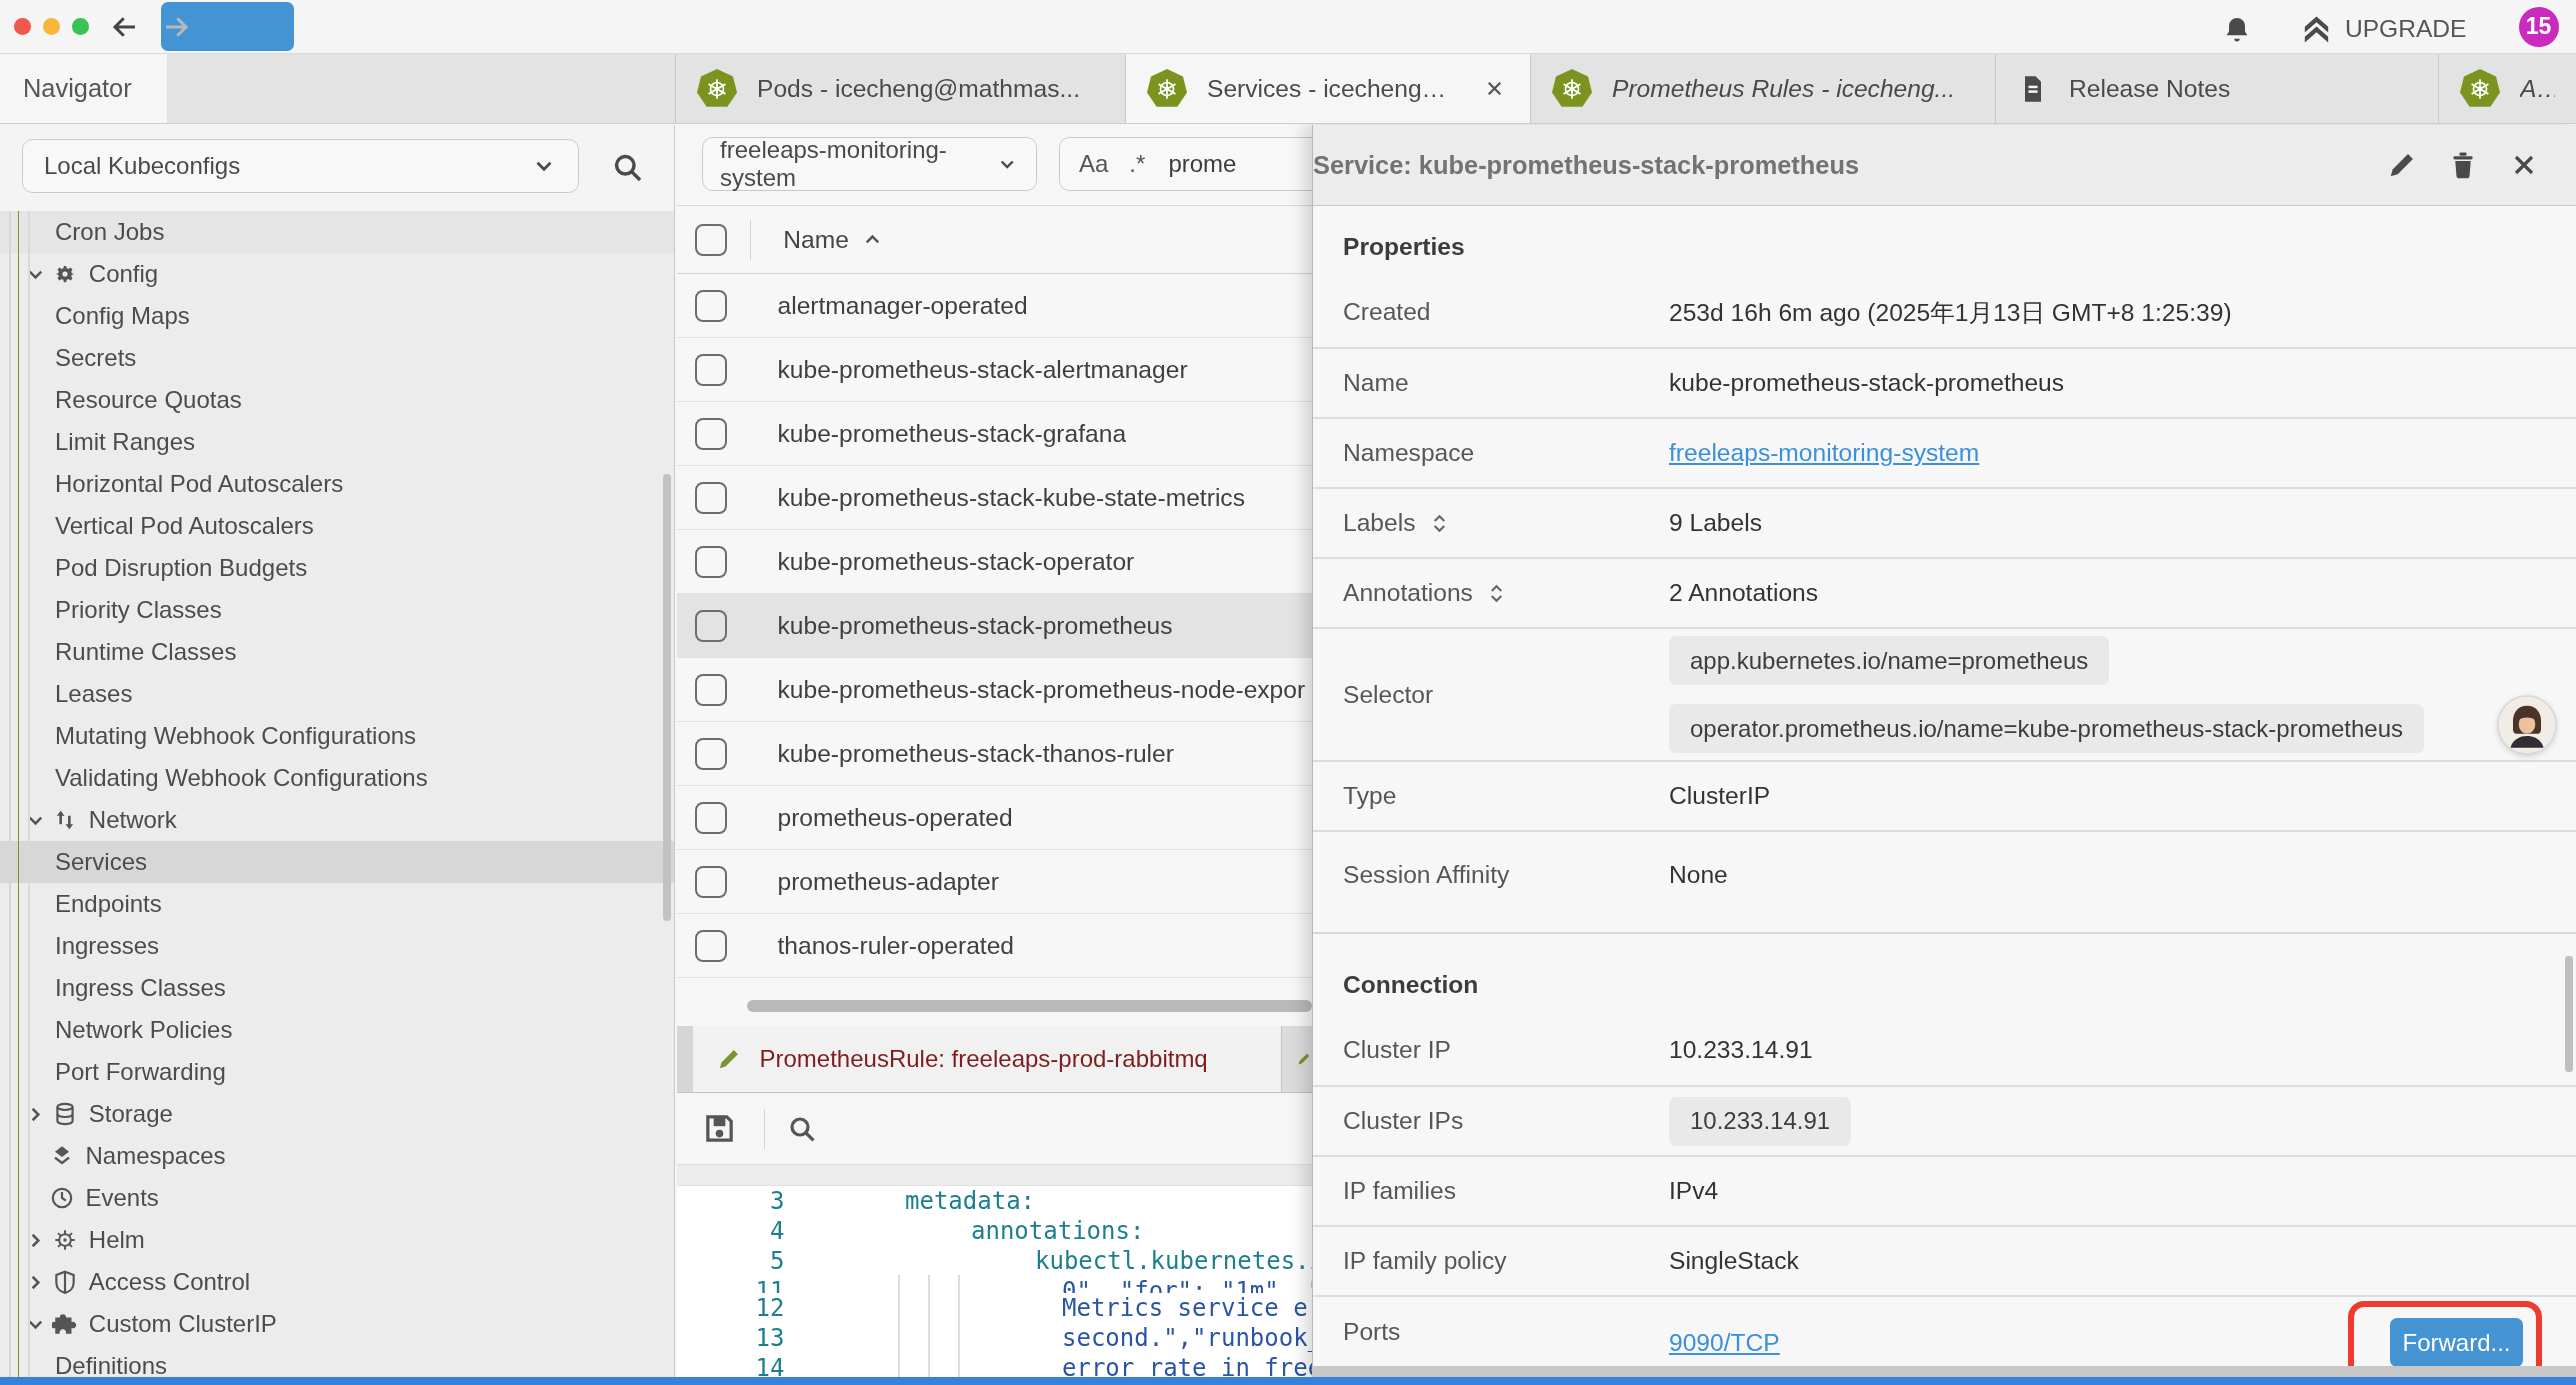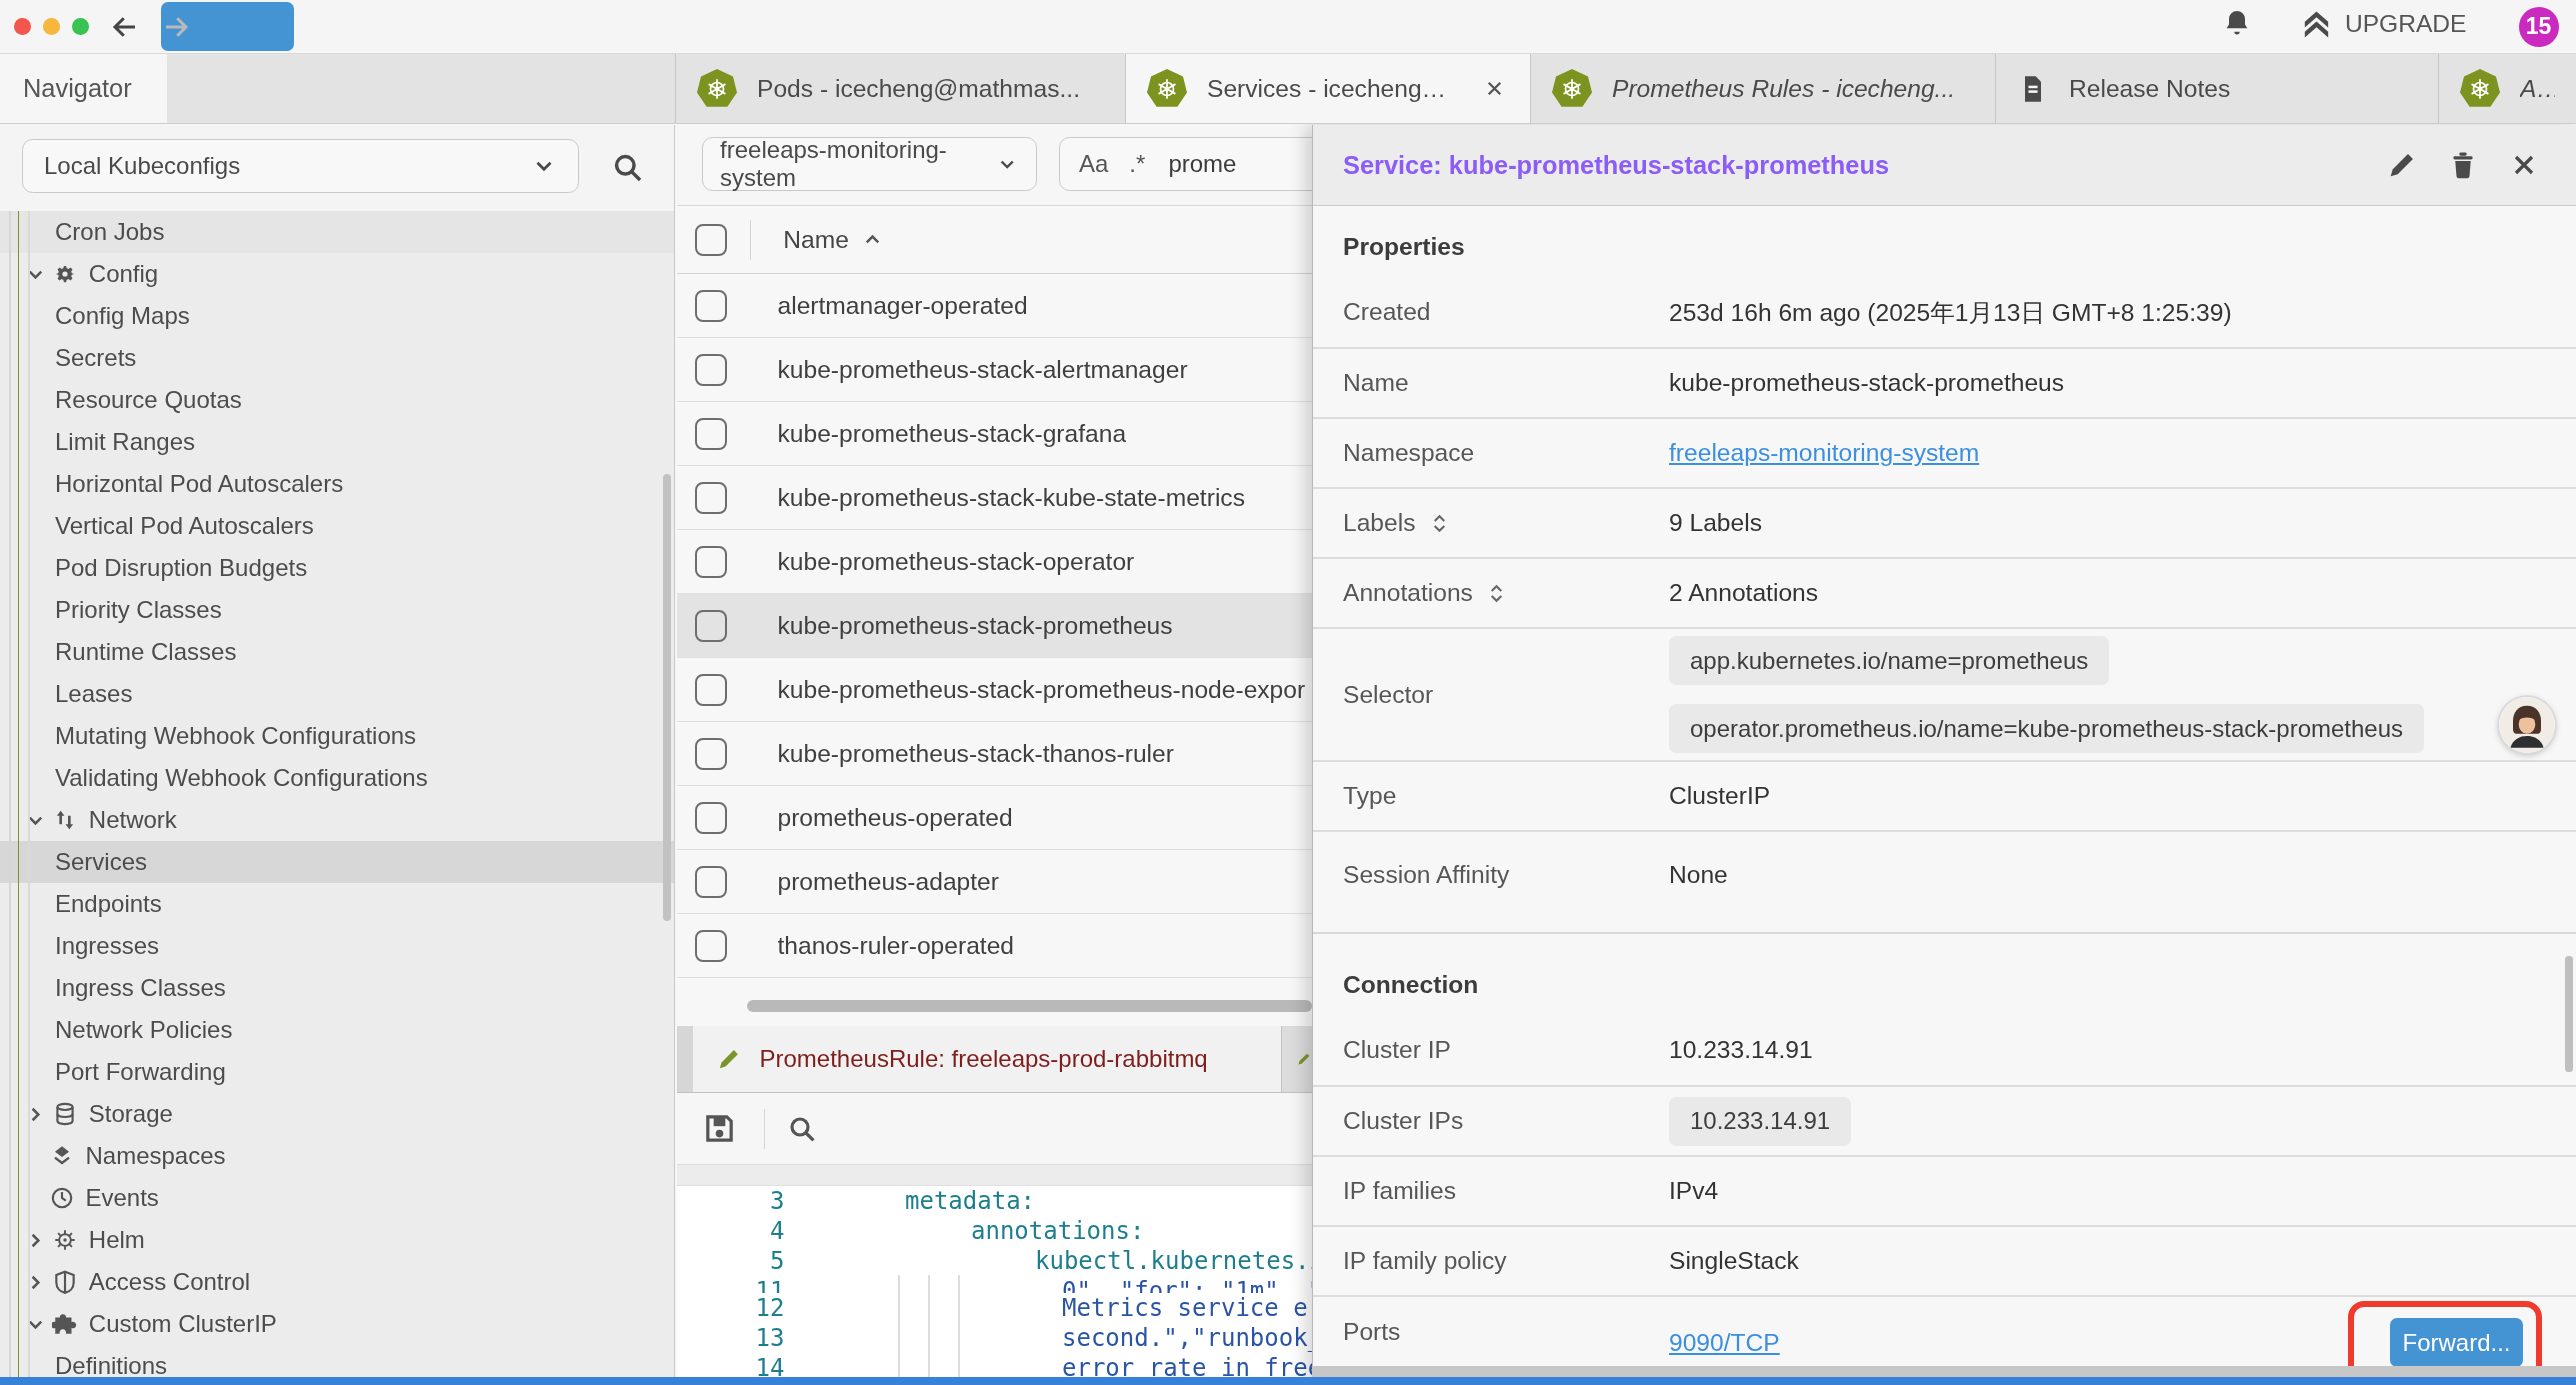--- a/index.html
+++ b/index.html
@@ -14,21 +14,21 @@
   svg{display:block}
   .ic{color:#4a4a4a}
 
   
   .titlebar{position:absolute;left:0;top:0;right:0;height:54px;background:#f5f5f5;
             border-bottom:0.9px solid #dadada;display:flex;align-items:center;z-index:20}
   .tl{width:16.7px;height:16.7px;border-radius:50%;flex:none}
   .tl.r{background:#f2564d;margin-left:14px}.tl.y{background:#f6b73c;margin-left:12.3px}.tl.g{background:#39c353;margin-left:12.3px}
   .navbtn{background:none;border:none;padding:0;margin-left:21px;width:30px;height:30px}
   .navbtn.fwd{color:#b9b9b9}.navbtn.back{color:#454545}
-  .tb-right{margin-left:auto;display:flex;align-items:flex-start;padding-right:17.5px}
+  .tb-right{margin-left:auto;display:flex;align-items:flex-end;padding-right:17.5px}
   .bellbtn{background:none;border:none;width:33px;height:33px;padding:0}
   .upg{display:flex;align-items:center;gap:12.3px;background:none;border:none;margin-left:40px;font-family:inherit}
   .upg .lbl{font-size:24.6px;color:#555}
   .badge{width:40px;height:40px;border-radius:50%;background:var(--badge-magenta);color:#fff;
          font-size:23px;font-weight:bold;display:flex;align-items:center;justify-content:center;margin-left:46px}
 
   
   .tabstrip{position:absolute;left:0;top:54px;right:0;height:70px;background:#e3e3e3;display:flex;
             border-bottom:0.9px solid #cccccc;z-index:15}
   .navtab{width:167px;background:#f6f6f6;display:flex;align-items:center;padding-left:23px;
@@ -106,21 +106,21 @@
   .code.key{color:var(--editor-key-teal)}
   .code.str{color:var(--editor-str-blue)}
   .i0{margin-left:96px}.i1{margin-left:162px}.i2{margin-left:226px}.i3{margin-left:253px}
   .eguide{position:absolute;top:89px;bottom:0;width:1.8px;background:#dcdcdc}
   .eg1{left:221px}.eg2{left:251px}.eg3{left:281px}
 
   
   .detail{position:absolute;left:1312px;top:125px;right:0;bottom:0;background:#f7f7f7;z-index:10;
           border-left:0.9px solid #b8b8b8;box-shadow:-7px 0 16px rgba(0,0,0,.16)}
   .dheader{height:81px;display:flex;align-items:center;background:#ececec;border-bottom:1.8px solid #c9c9c9}
-  .dtitle{font-size:25.4px;font-weight:bold;color:#8b5cf6;padding-left:30px}
+  .dtitle{font-size:25.4px;font-weight:bold;color:#737373;}
   .hbtns{margin-left:auto;display:flex;align-items:center;gap:26px;padding-right:33px}
   .hbtn{background:none;border:none;padding:0;width:35px;height:35px;color:#4a4a4a}
   .dbody{position:absolute;top:82px;left:0;right:0;bottom:12.3px;overflow:hidden}
   .dsect{padding:26px 0 16px 30px;font-size:24.6px;font-weight:bold;color:#3c3c3c}
   .dsect.conn{border-top:2.6px solid #d8d8d8;margin-top:14px;padding-top:37px}
   .drow{display:flex;align-items:center;min-height:70px;padding:7px 0}
   .drow + .drow{border-top:2.6px solid #dcdcdc}
   .dlabel{width:356px;flex:none;padding-left:30px;font-size:24.6px;color:#565656;display:flex;align-items:center;gap:12.3px}
   .dvalue{flex:1;font-size:24.6px;color:#333;padding-right:53px}
   .dlink{color:var(--link-blue);text-decoration:underline;cursor:pointer}

